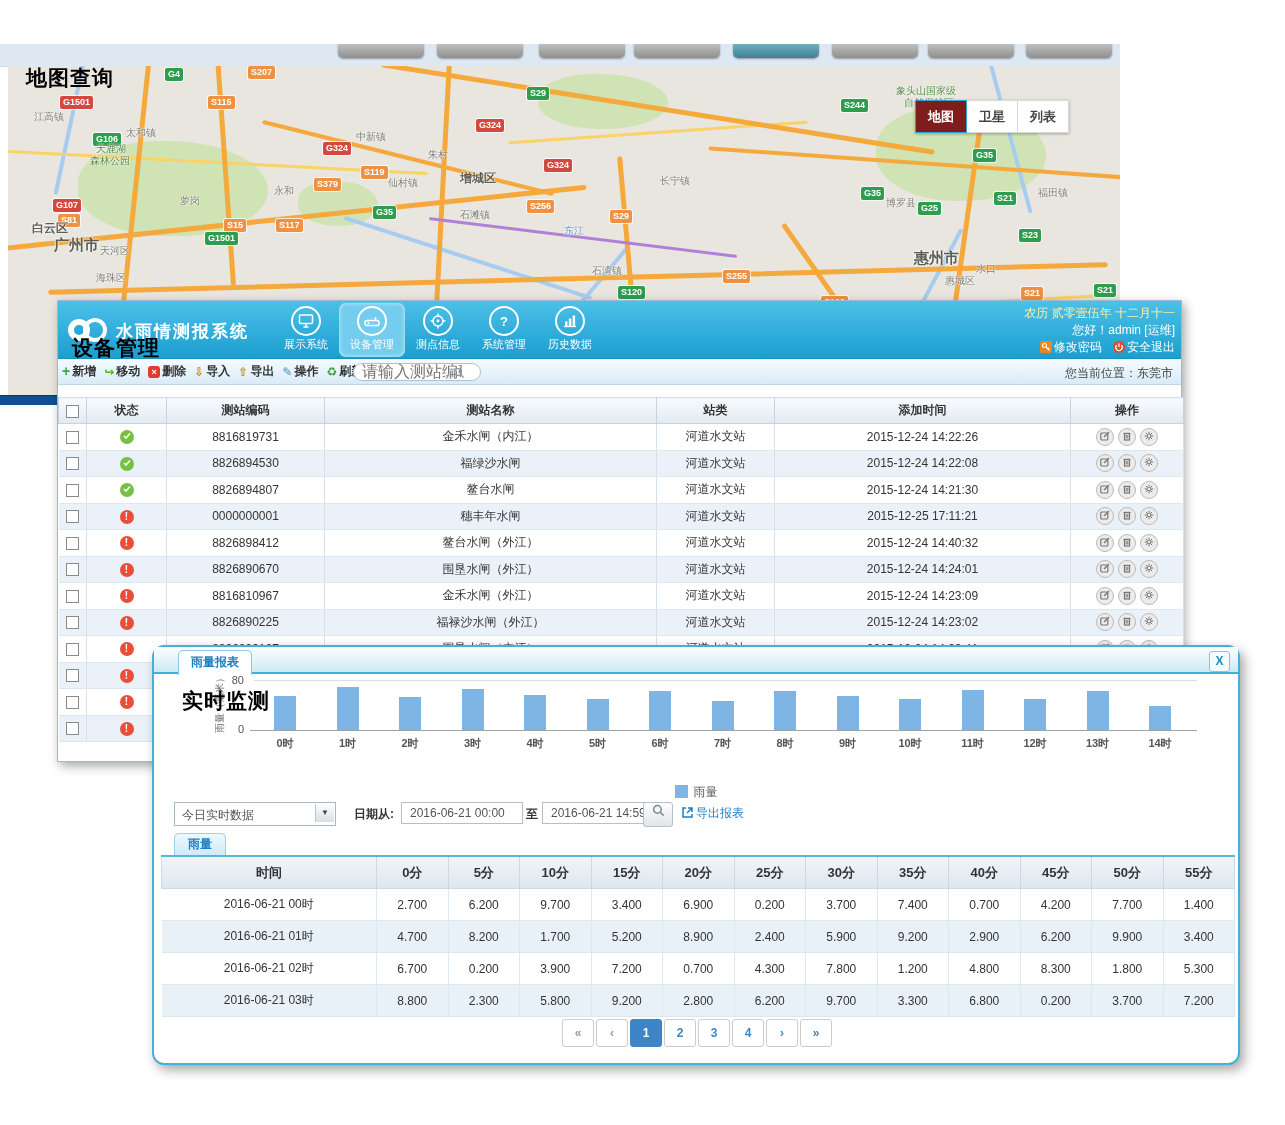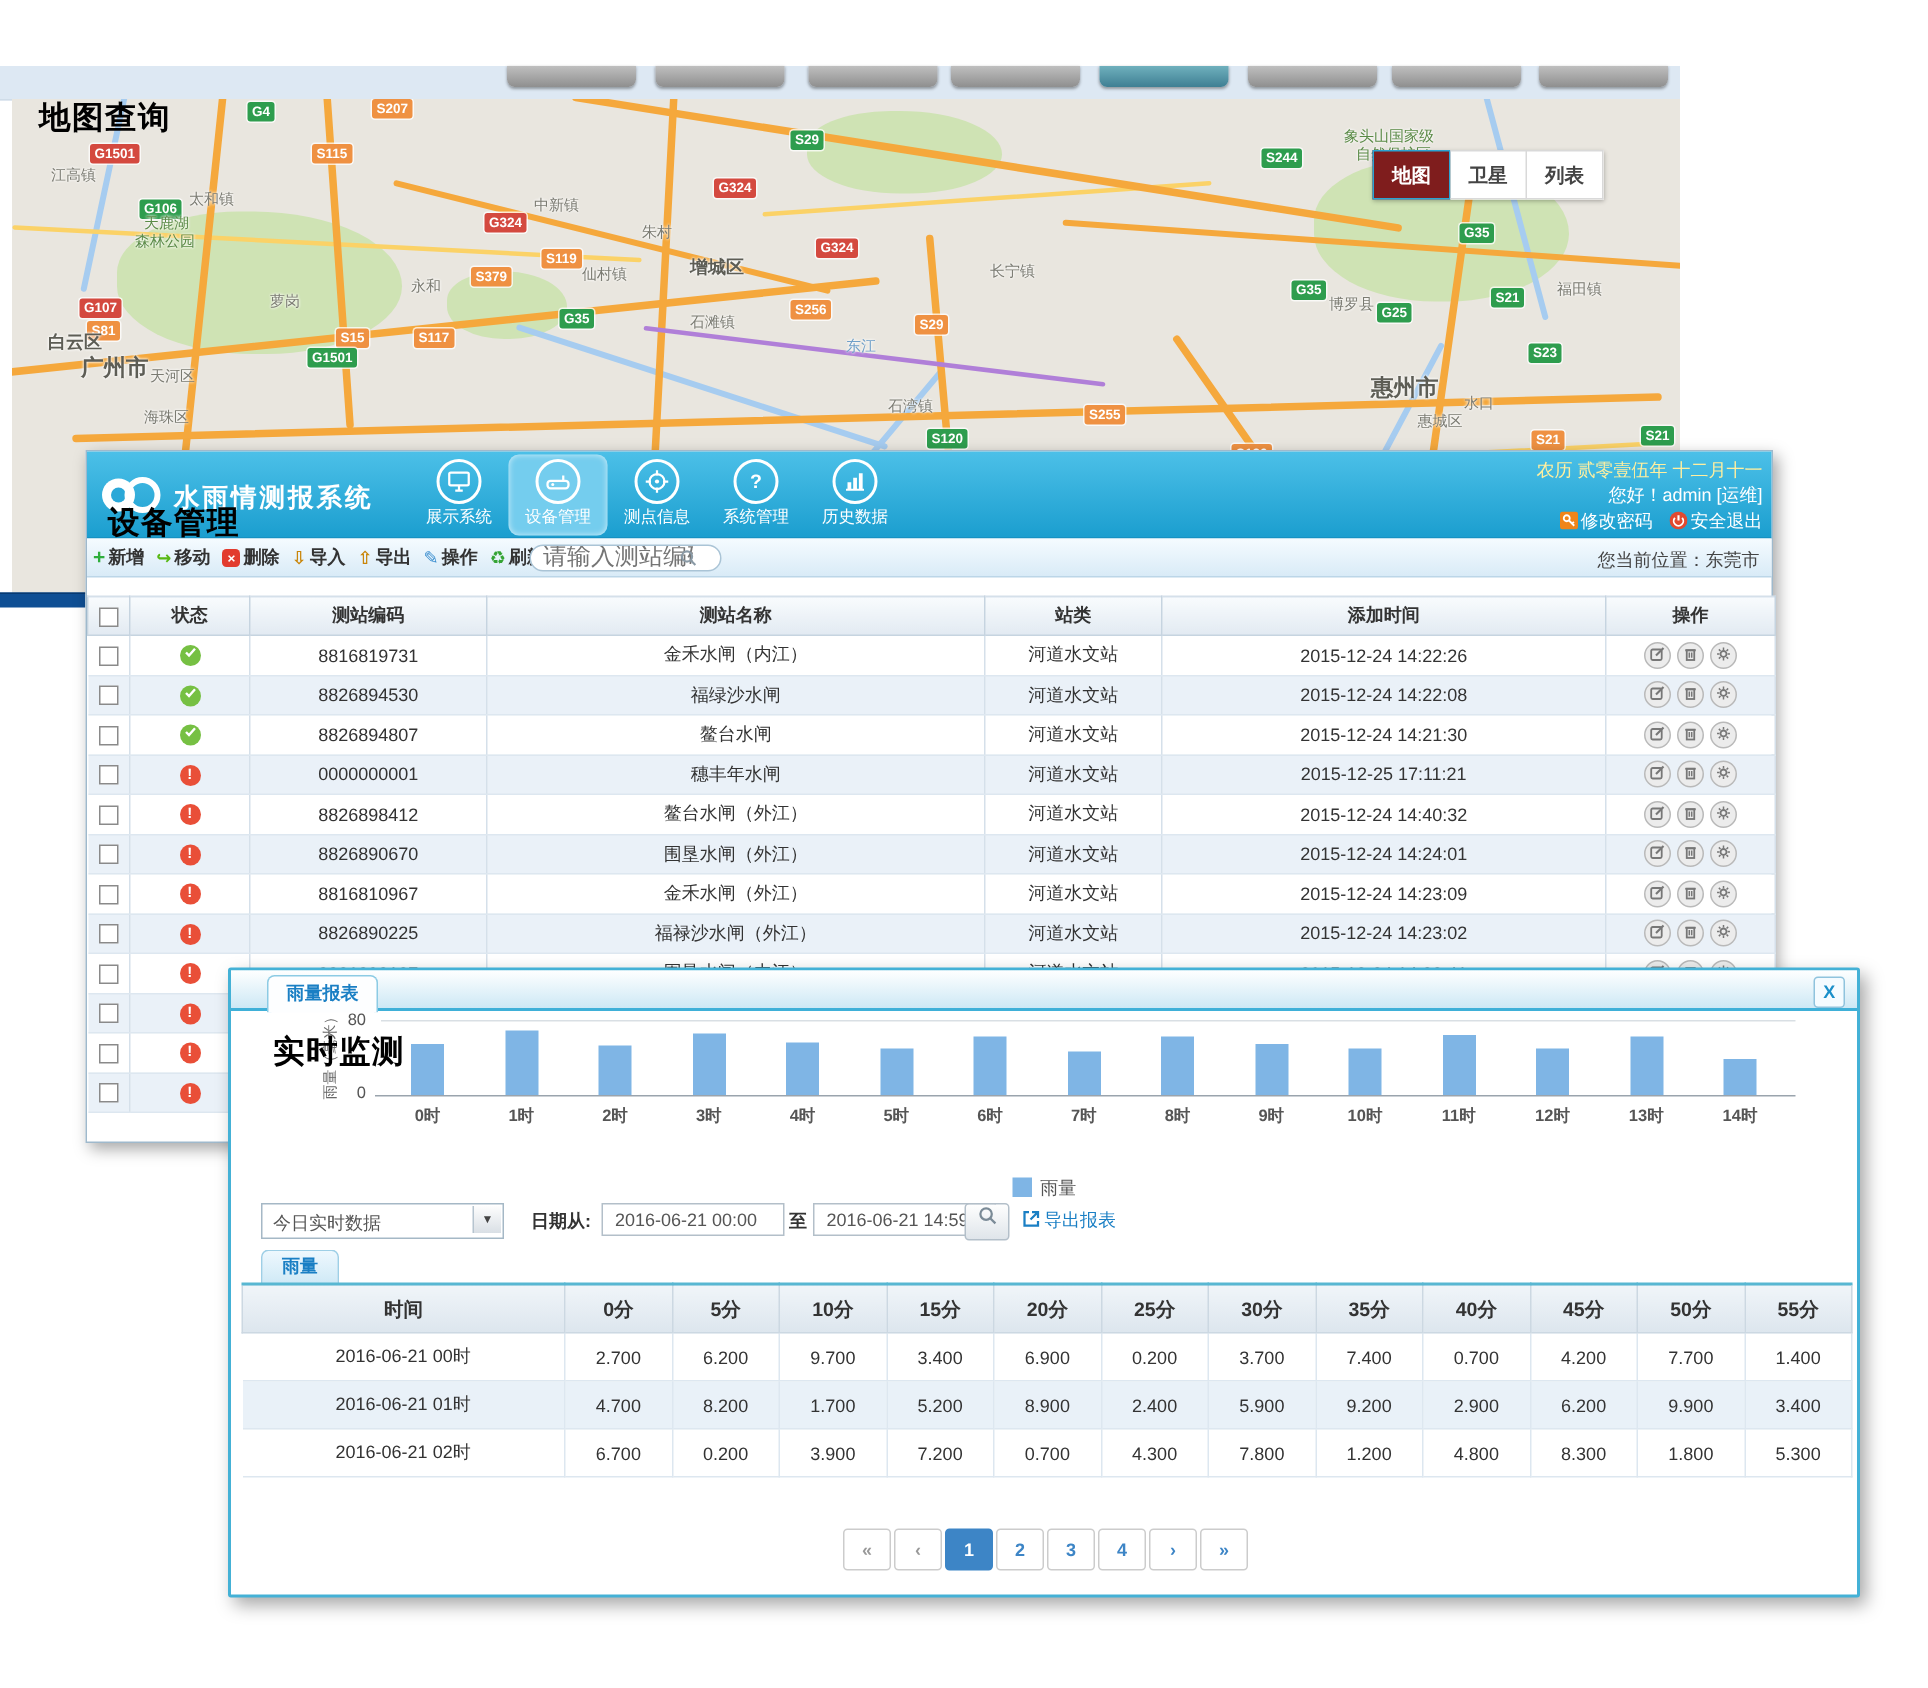--- a/index.html
+++ b/index.html
@@ -73,21 +73,21 @@
   .cb{display:inline-block;width:11px;height:11px;border:1px solid #8a8a8a;background:#fff;vertical-align:middle;cursor:pointer;}
   .st{display:inline-block;width:14px;height:14px;border-radius:50%;color:#fff;font-size:10px;font-weight:bold;
     line-height:14px;text-align:center;vertical-align:middle;}
   .st.ok{background:#76c043;}
   .st.err{background:#e94f38;}
   .op{display:inline-block;width:16px;height:16px;border-radius:50%;background:#ececec;border:1px solid #b9b9b9;
     margin:0 2px;vertical-align:middle;cursor:pointer;line-height:14px;}
 
   
   #modal{position:absolute;left:152px;top:645px;width:1088px;height:420px;background:#fff;z-index:6;
-    border:2px solid #44b1d6;border-radius:2px;box-sizing:border-box;box-shadow:4px 5px 12px rgba(0,0,0,.35);}
+    border:2px solid #44b1d6;border-radius:12px;box-sizing:border-box;box-shadow:4px 5px 12px rgba(0,0,0,.35);}
   #modal-tabbar{position:absolute;left:0;top:0;width:100%;height:27px;
     background:linear-gradient(#feffff,#cde8f5);border-bottom:2px solid #3fb0d8;box-sizing:border-box;}
   #modal-tab{position:absolute;left:24px;top:3px;height:24px;line-height:22px;padding:0 12px;background:#fdfeff;
     border:1px solid #8ccbe4;border-bottom:none;border-radius:5px 5px 0 0;font-size:12px;font-weight:bold;color:#1a7fc4;cursor:pointer;}
   #modal-close{position:absolute;right:8px;top:4px;width:19px;height:19px;background:#f4fbff;border:1px solid #8fc3dd;
     border-radius:3px;color:#1a8fc9;font-weight:bold;font-size:12px;line-height:19px;text-align:center;cursor:pointer;}
 
   #chart{position:absolute;left:0;top:27px;width:100%;height:80px;}
   .gridline{position:absolute;height:1px;background:#d9dfe4;}
   .axisline{position:absolute;height:1px;background:#9aa4ad;}
@@ -711,20 +711,35 @@
             <td>7.200</td>
             <td>0.700</td>
             <td>4.300</td>
             <td>7.800</td>
             <td>1.200</td>
             <td>4.800</td>
             <td>8.300</td>
             <td>1.800</td>
             <td>5.300</td>
           </tr>
+          <tr class="even">
+            <td>2016-06-21 03时</td>
+            <td>8.800</td>
+            <td>2.300</td>
+            <td>5.800</td>
+            <td>9.200</td>
+            <td>2.800</td>
+            <td>6.200</td>
+            <td>9.700</td>
+            <td>3.300</td>
+            <td>6.800</td>
+            <td>0.200</td>
+            <td>3.700</td>
+            <td>7.200</td>
+          </tr>
         </tbody>
     </table>
 
     <div id="pager">
         <div class="pg gray">«</div>
         <div class="pg gray">‹</div>
         <div class="pg active">1</div>
         <div class="pg">2</div>
         <div class="pg">3</div>
         <div class="pg">4</div>

